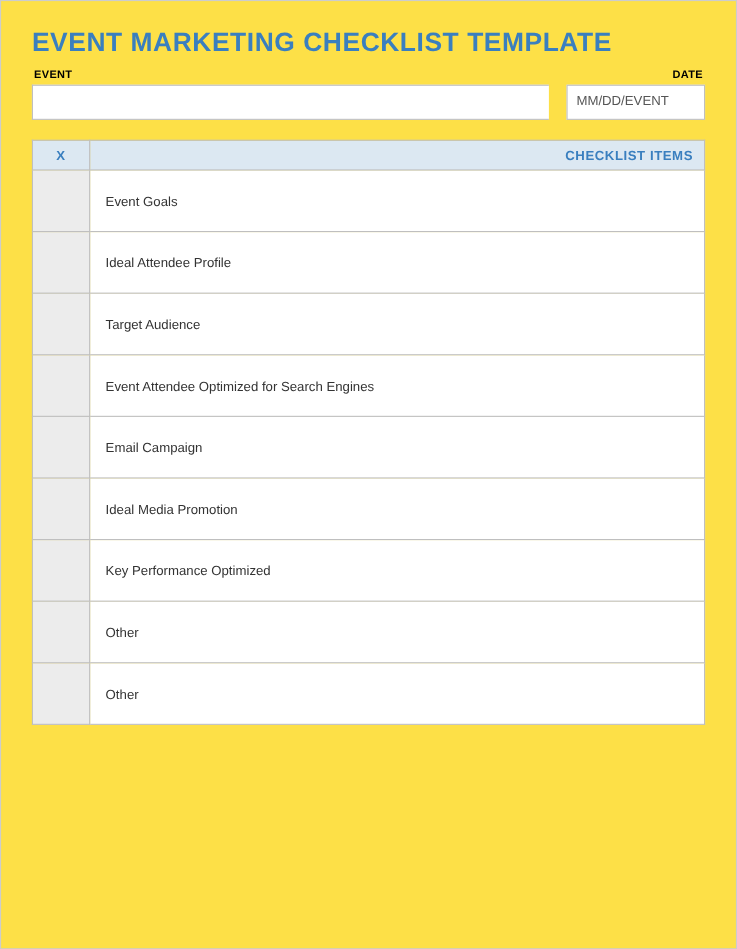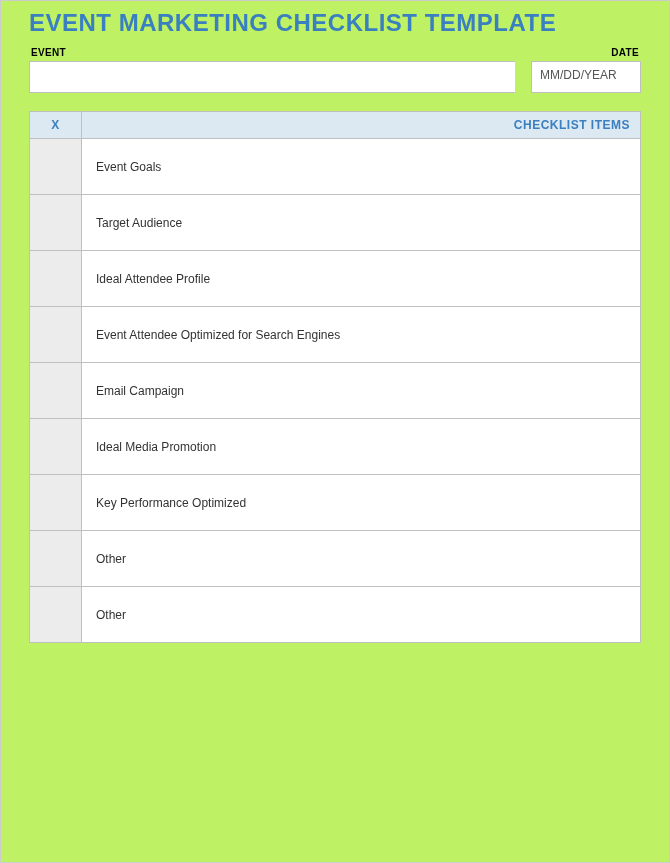--- a/index.html
+++ b/index.html
@@ -6,39 +6,39 @@
     body {
       font-family: "Century Gothic", "Trebuchet MS", Arial, sans-serif;
       background: #fff;
       width: 670px;
       height: 863px;
     }
     .page {
       width: 670px;
       height: 863px;
       border: 1px solid #ccc;
-      padding: 8px 28px;
-      background: #bef264;
+      padding: 24px 28px;
+      background: #fde047;
     }
     .title {
       color: #3a7fbf;
       font-size: 24px;
       font-weight: bold;
       letter-spacing: 0.5px;
       margin-bottom: 10px;
     }
     .header-row {
       display: flex;
       gap: 16px;
       margin-bottom: 18px;
       width: 100%;
     }
     .field-group { display: flex; flex-direction: column; }
     .field-group.event { flex: 1; }
-    .field-group.date { width: 110px; }
+    .field-group.date { width: 126px; }
     .field-label {
       font-size: 10px;
       font-weight: bold;
       color: #000;
       padding-bottom: 3px;
       letter-spacing: 0.3px;
     }
     .field-group.event .field-label { text-align: left; padding-left: 2px; }
     .field-group.date .field-label { text-align: right; padding-right: 2px; }
     .field-input {
@@ -92,43 +92,43 @@
 <div class="page">
   <h1 class="title">EVENT MARKETING CHECKLIST TEMPLATE</h1>
 
   <div class="header-row">
     <div class="field-group event">
       <div class="field-label">EVENT</div>
       <div class="field-input"></div>
     </div>
     <div class="field-group date">
       <div class="field-label">DATE</div>
-      <div class="field-input">MM/DD/YEAR</div>
+      <div class="field-input">MM/DD/EVENT</div>
     </div>
   </div>
 
   <table class="checklist-table">
     <thead>
       <tr>
         <th class="x-col">X</th>
         <th>CHECKLIST ITEMS</th>
       </tr>
     </thead>
     <tbody>
       <tr>
         <td class="x-cell"></td>
         <td class="item-cell">Event Goals</td>
       </tr>
       <tr>
         <td class="x-cell"></td>
-        <td class="item-cell">Target Audience</td>
+        <td class="item-cell">Ideal Attendee Profile</td>
       </tr>
       <tr>
         <td class="x-cell"></td>
-        <td class="item-cell">Ideal Attendee Profile</td>
+        <td class="item-cell">Target Audience</td>
       </tr>
       <tr>
         <td class="x-cell"></td>
         <td class="item-cell">Event Attendee Optimized for Search Engines</td>
       </tr>
       <tr>
         <td class="x-cell"></td>
         <td class="item-cell">Email Campaign</td>
       </tr>
       <tr>

